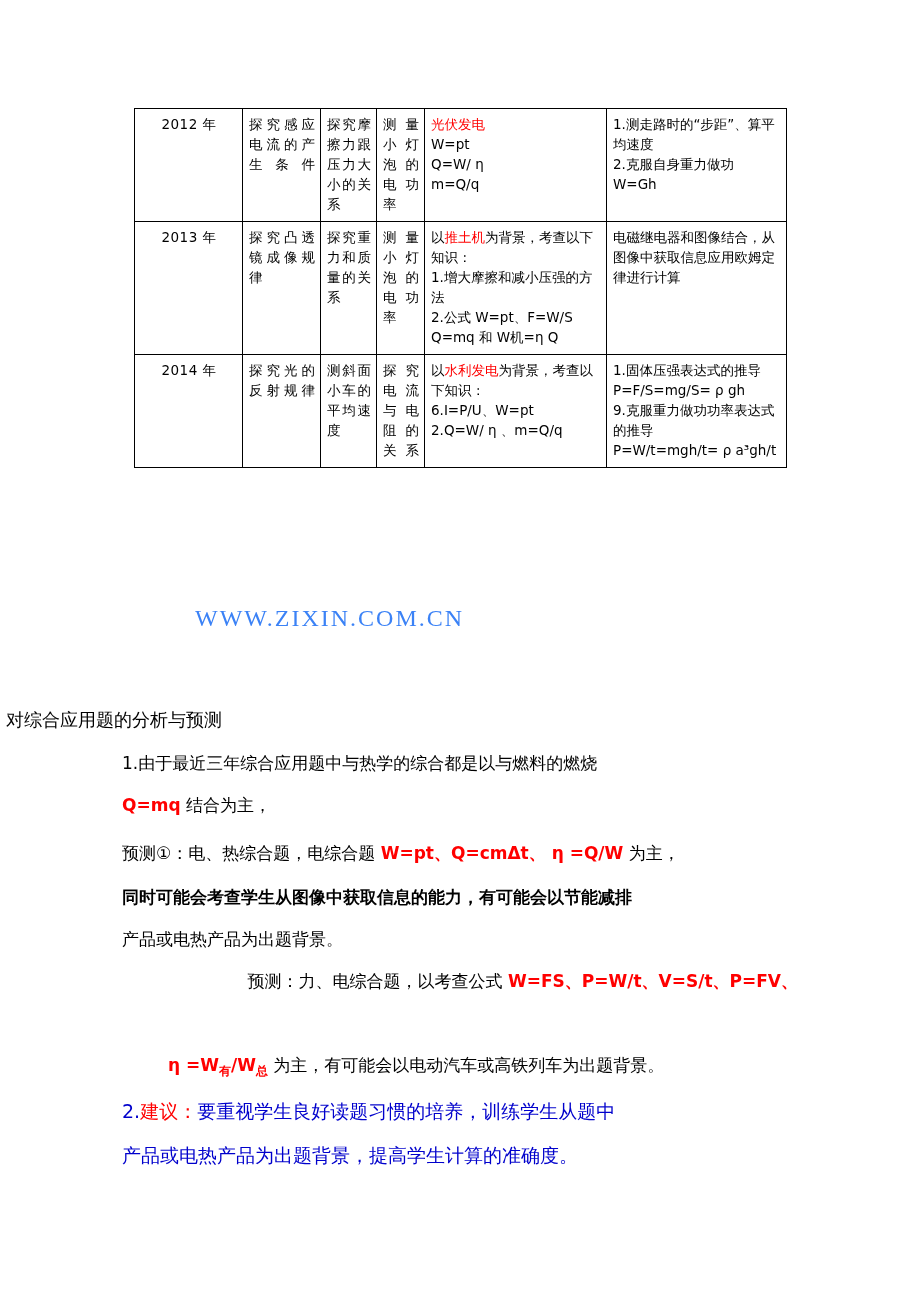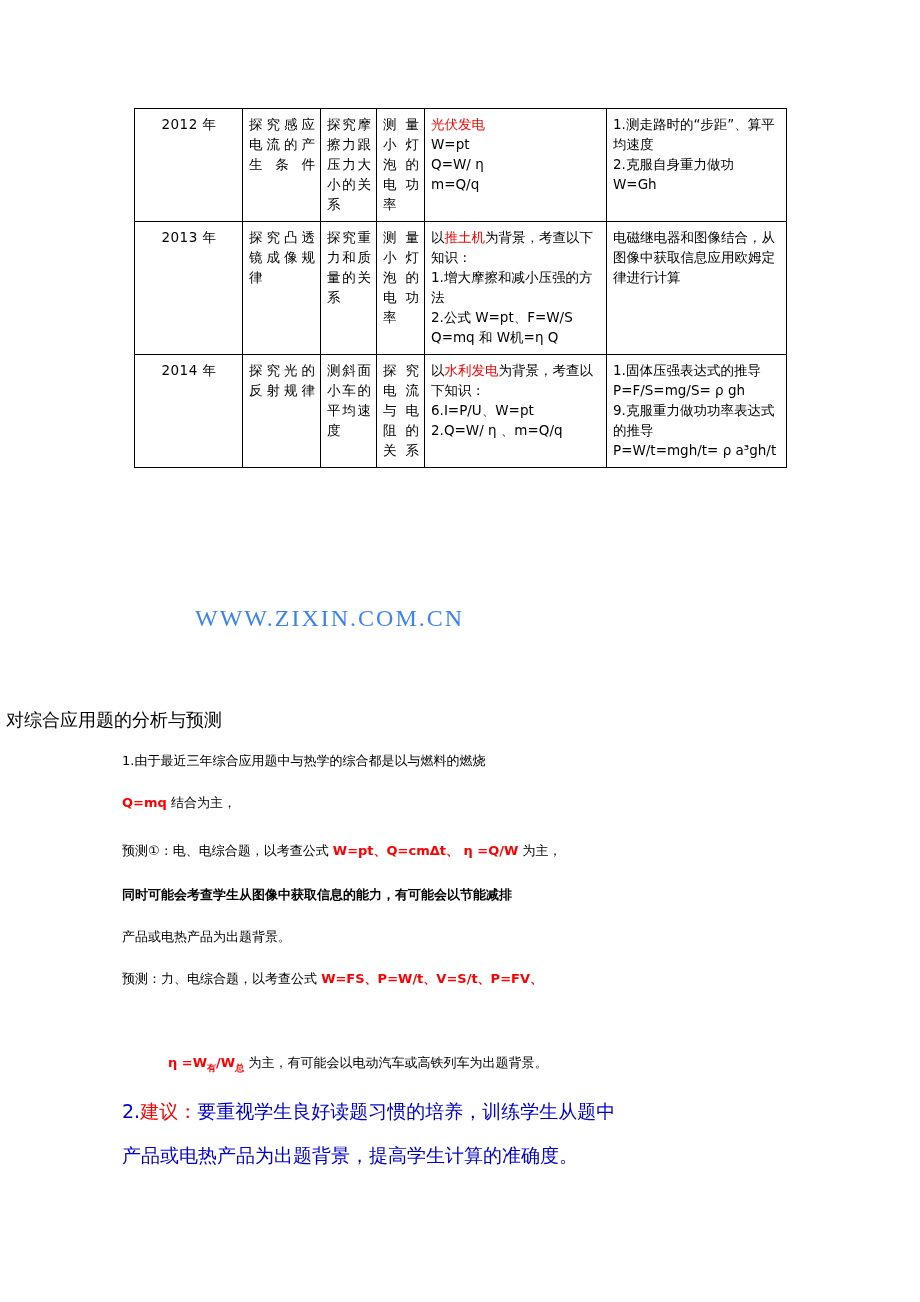--- a/index.html
+++ b/index.html
@@ -86,30 +86,30 @@
     width: 858px;
     text-align: left;
     font-size: 18px;
     font-family: "DejaVu Sans", "Liberation Sans", sans-serif;
     margin-left: 6px;
   }
   .para {
     position: absolute;
     left: 122px;
     width: 676px;
-    font-size: 13px;
+    font-size: 17px;
     line-height: 1.62;
     font-family: "DejaVu Sans", "Liberation Sans", sans-serif;
   }
   .p1 { top: 750px; }
   .p2 { top: 792px; }
   .p3 { top: 840px; }
   .p4 { top: 884px; font-weight: bold; }
   .p5 { top: 926px; }
-  .p6 { top: 968px; }
+  .p6 { top: 968px; text-align: right; }
   .p8 { top: 1052px; left: 168px; width: 630px;}
   .p9 { top: 1096px; font-size: 19px; }
   .p10 { top: 1140px; font-size: 19px; }
   .bold { font-weight: bold; margin-top: 20px; }
   sub { font-size: 0.7em; }
 </style>
 </head>
 <body>
 
 <div class="page">
@@ -185,21 +185,21 @@
     <div class="section-title">对综合应用题的分析与预测</div>
 
     <div class="para p1">1.由于最近三年综合应用题中与热学的综合都是以与燃料的燃烧</div>
 
     <div class="para p2">
       <span class="red bold">Q=mq</span>
       <span>结合为主，</span>
     </div>
 
     <div class="para p3">
-      <span>预测①：电、电综合题，以考查公式</span>
+      <span>预测①：电、热综合题，电综合题</span>
       <span class="red bold">W=pt、Q=cmΔt、 η =Q/W</span>
       <span>为主，</span>
     </div>
 
     <div class="para p4">同时可能会考查学生从图像中获取信息的能力，有可能会以节能减排</div>
     <div class="para p5">产品或电热产品为出题背景。</div>
 
     <div class="para p6">
       <span>预测：力、电综合题，以考查公式</span>
       <span class="red bold">W=FS、P=W/t、V=S/t、P=FV、</span>

